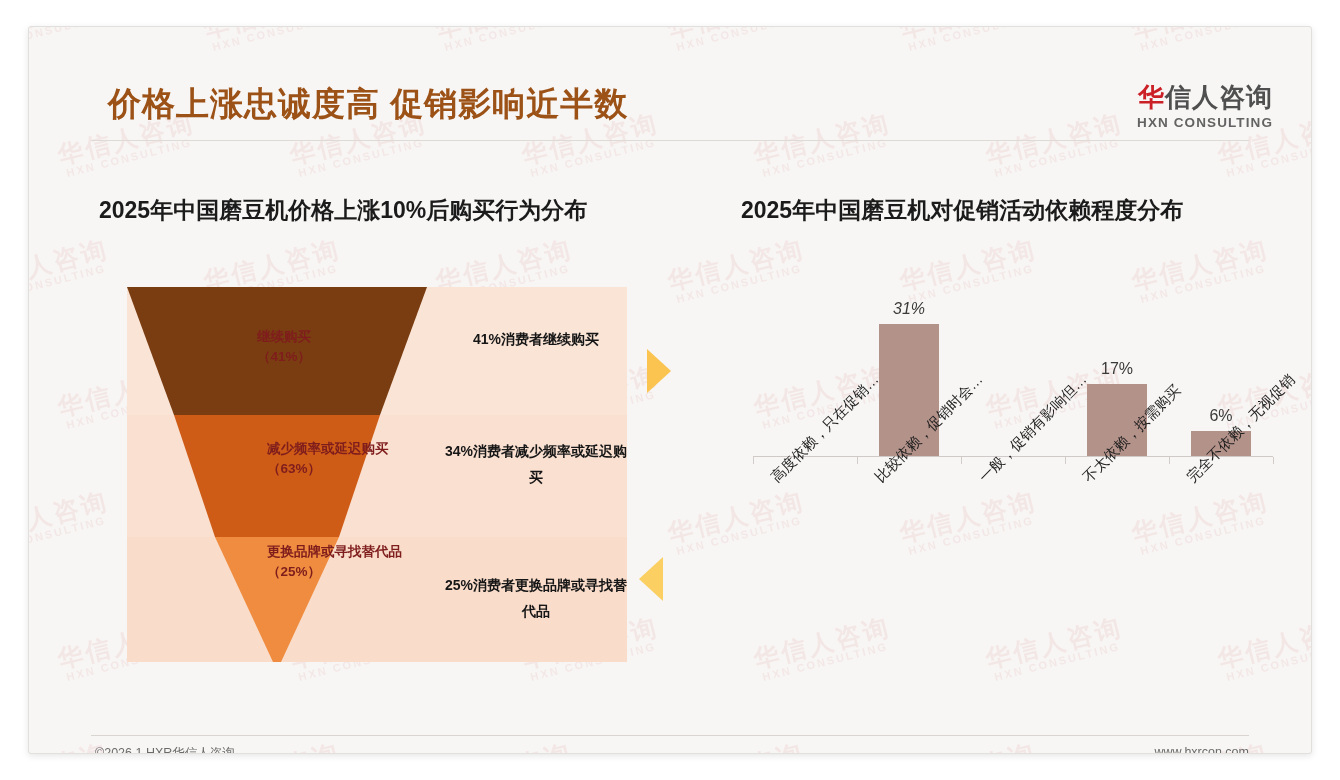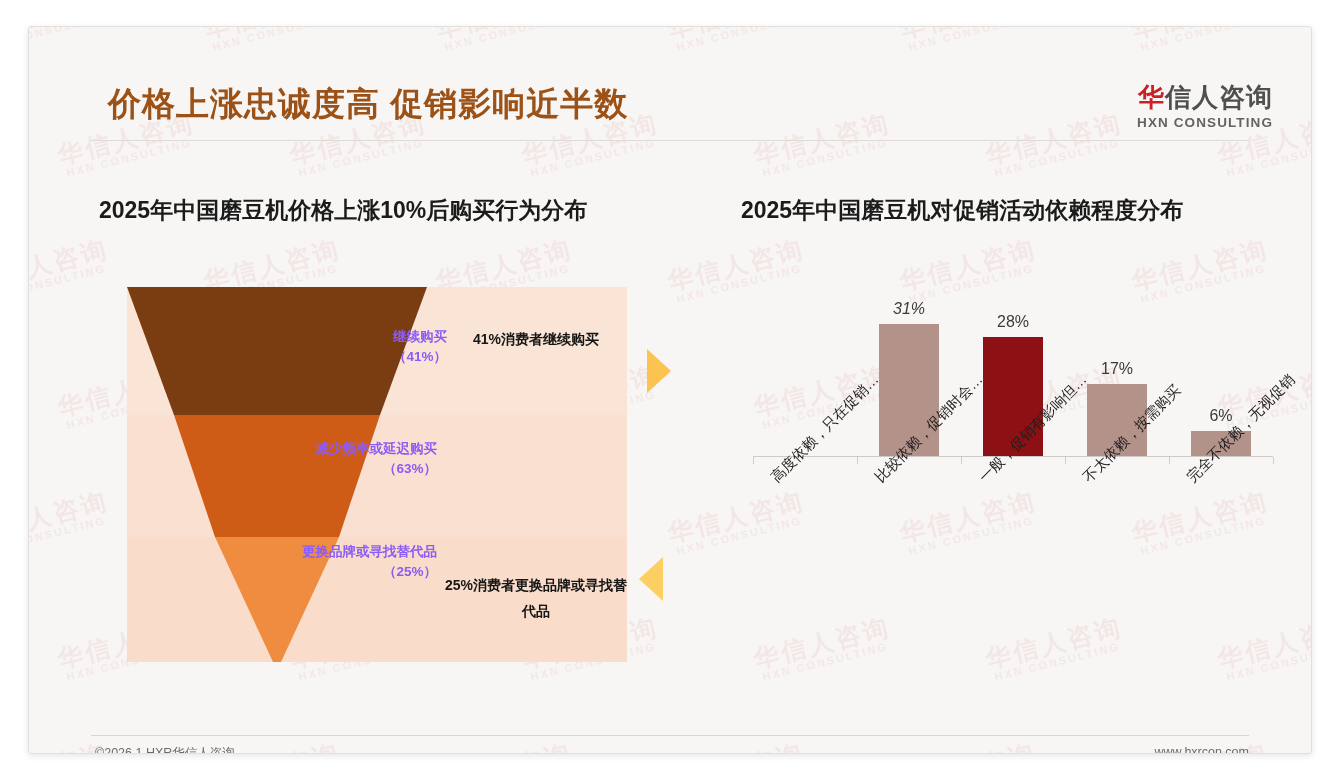--- a/index.html
+++ b/index.html
@@ -128,24 +128,24 @@
     left: 98px;
     top: 260px;
     width: 500px;
     height: 375px;
     z-index: 3;
   }
   .funnel-svg { position: absolute; left: 0; top: 0; }
 
   .fn-label {
     position: absolute;
-    color: #8b5cf6;
+    color: #7f1d1d;
     font-size: 13.5px;
     font-weight: bold;
-    text-align: right;
+    text-align: left;
     line-height: 1.45;
     z-index: 4;
     pointer-events: none;
   }
   #fn-label-0 { left: 130px; top: 40px;  width: 190px; }
   #fn-label-1 { left: 140px; top: 152px; width: 170px; }
   #fn-label-2 { left: 140px; top: 255px; width: 170px; }
 
   .fn-note {
     position: absolute;
@@ -520,35 +520,32 @@
       <div class="fn-label" id="fn-label-1">
           <div>减少频率或延迟购买</div>
           <div>（63%）</div>
         </div>
       <div class="fn-label" id="fn-label-2">
           <div>更换品牌或寻找替代品</div>
           <div>（25%）</div>
         </div>
 
       <div class="fn-note" id="fn-note-0">41%消费者继续购买</div>
+      <div class="fn-note" id="fn-note-1">34%消费者减少频率或延迟购买</div>
       <div class="fn-note" id="fn-note-2">25%消费者更换品牌或寻找替代品</div>
     </div>
 
     <div class="tri" id="tri-right"></div>
     <div class="tri" id="tri-left"></div>
 
     <div class="chart-wrap">
       <div class="plot" id="bar-plot">
           <div class="bar-col" style="left: 104px; width: 104px; font-style: italic;">
             <div class="bar" style="height: 133px; left: 22px;"></div>
             <div class="bar-val" style="width: 104px; bottom: 139px;">31%</div>
-          </div>
-          <div class="bar-col" style="left: 208px; width: 104px;">
-            <div class="bar hl" style="height: 120px; left: 22px;"></div>
-            <div class="bar-val" style="width: 104px; bottom: 126px;">28%</div>
           </div>
           <div class="bar-col" style="left: 312px; width: 104px;">
             <div class="bar" style="height: 73px; left: 22px;"></div>
             <div class="bar-val" style="width: 104px; bottom: 79px;">17%</div>
           </div>
           <div class="bar-col" style="left: 416px; width: 104px;">
             <div class="bar" style="height: 26px; left: 22px;"></div>
             <div class="bar-val" style="width: 104px; bottom: 32px;">6%</div>
           </div>
         </div>

